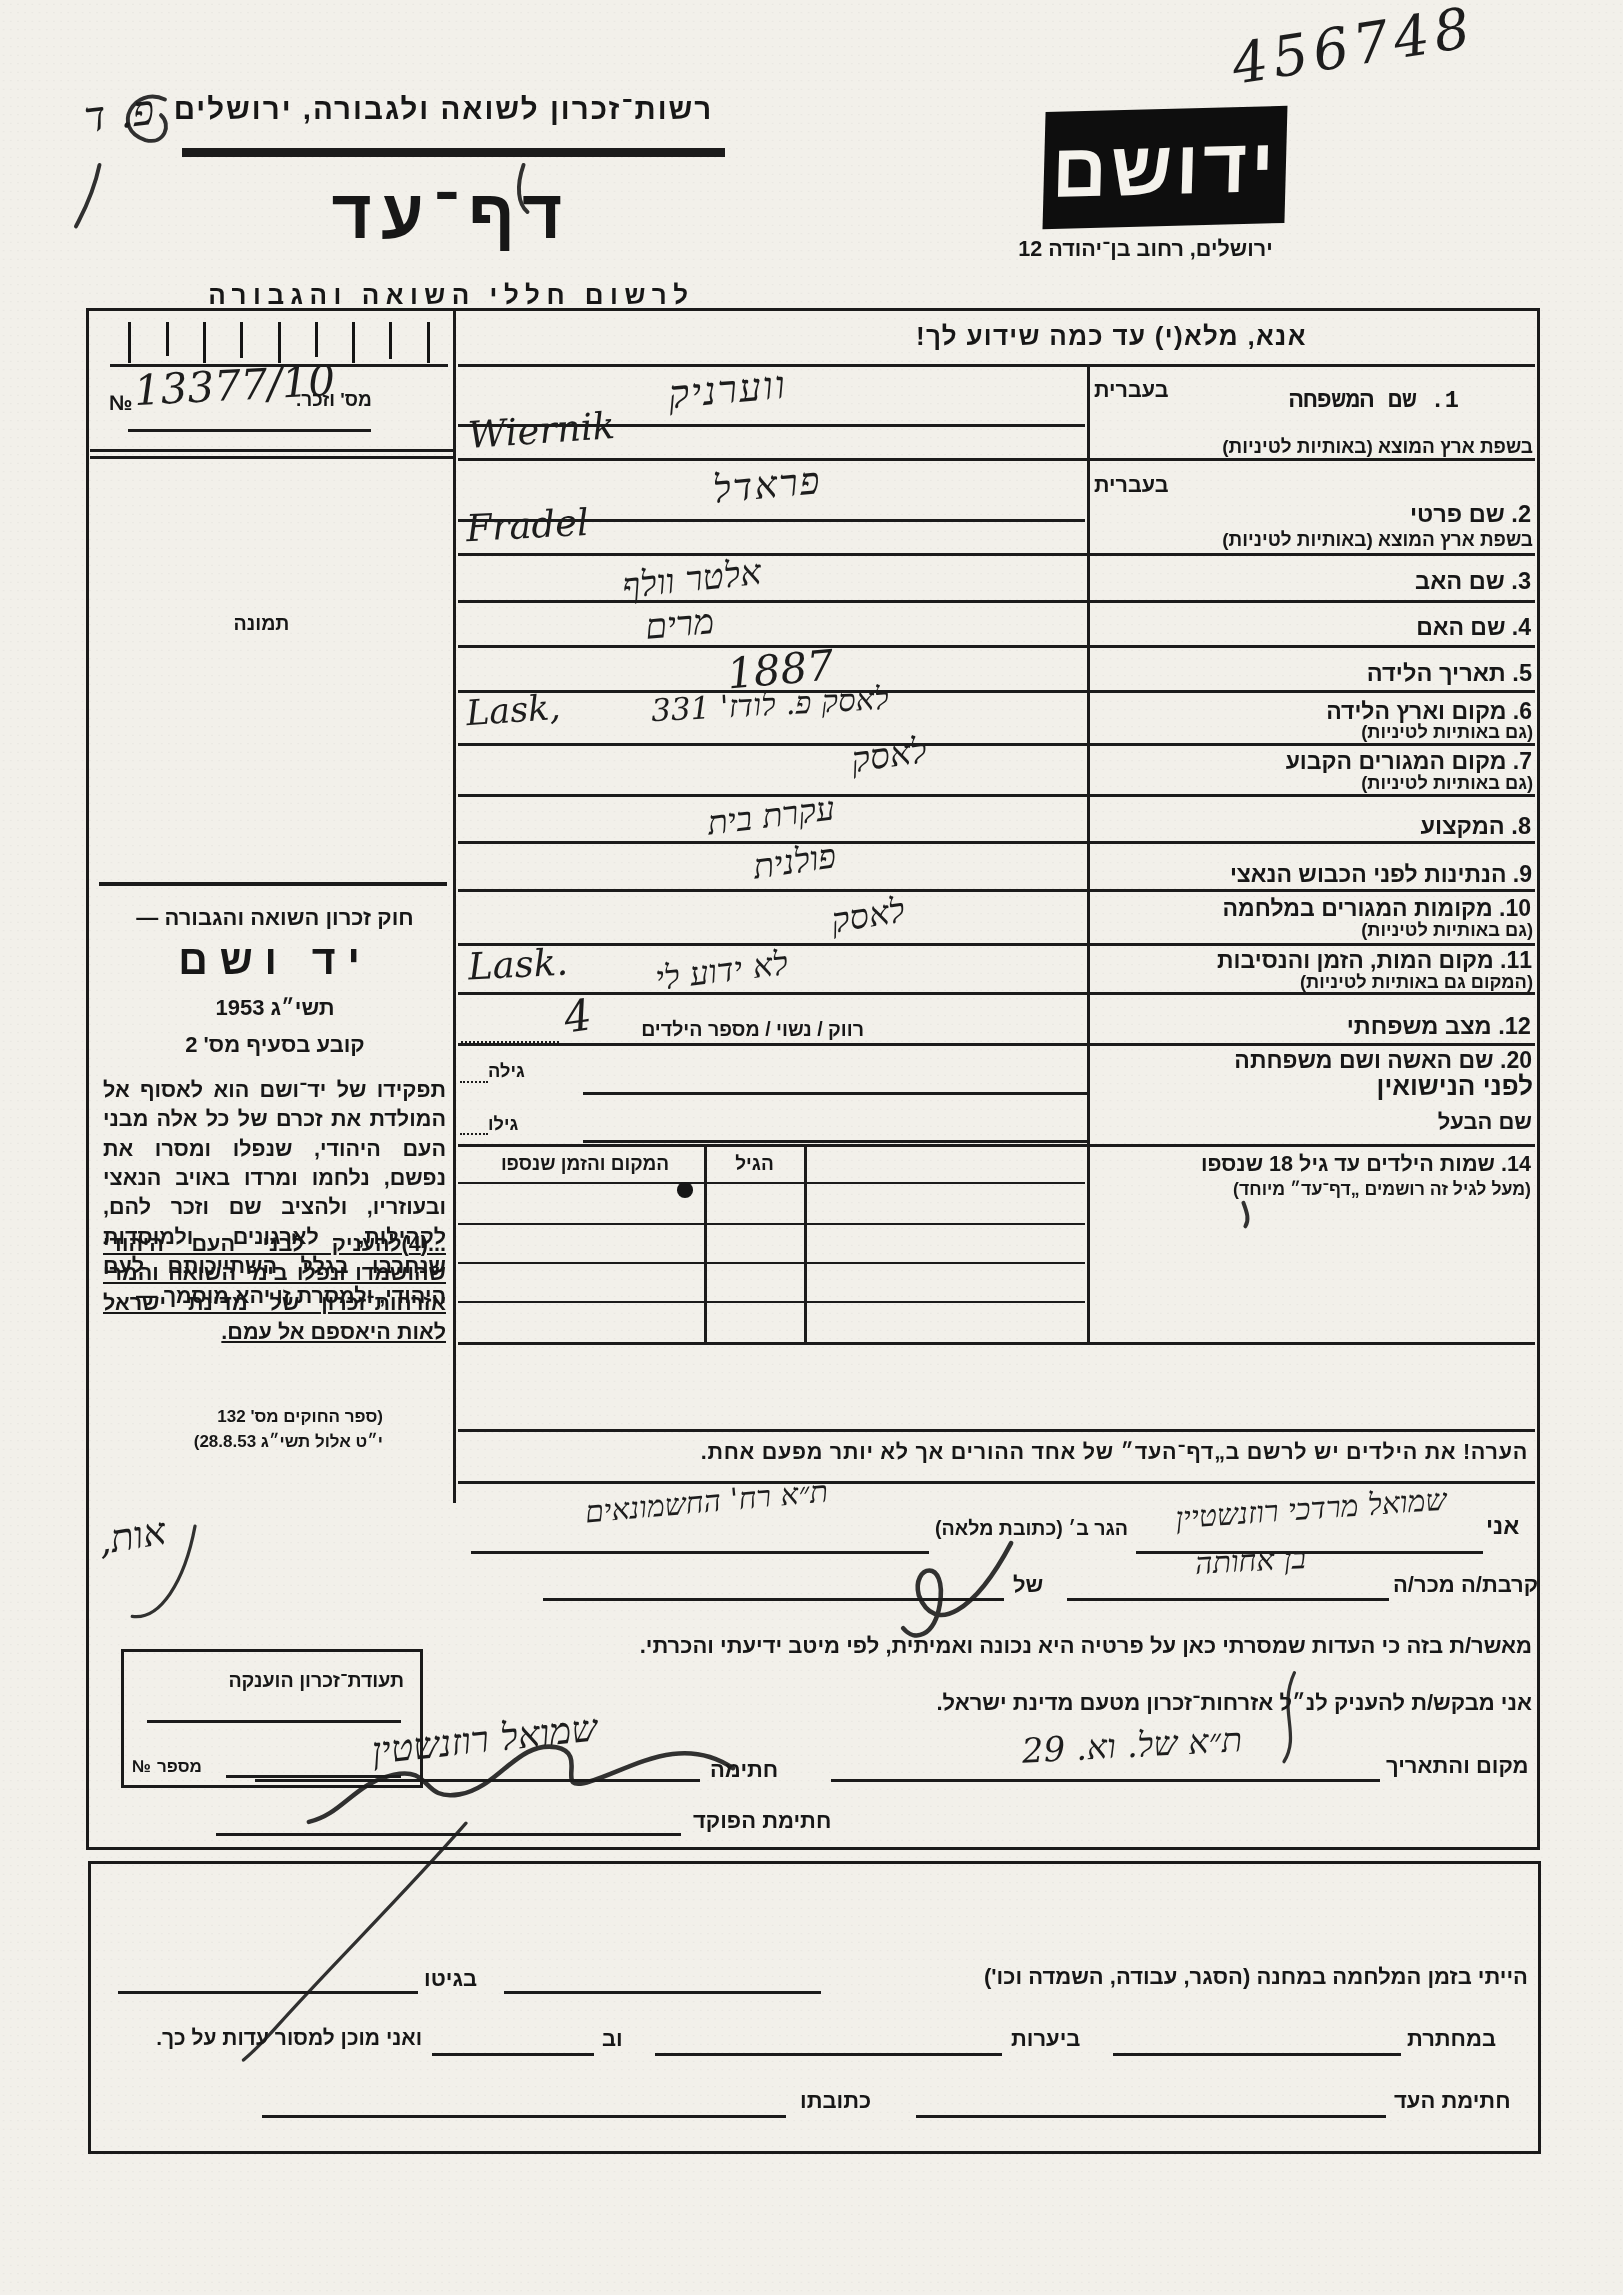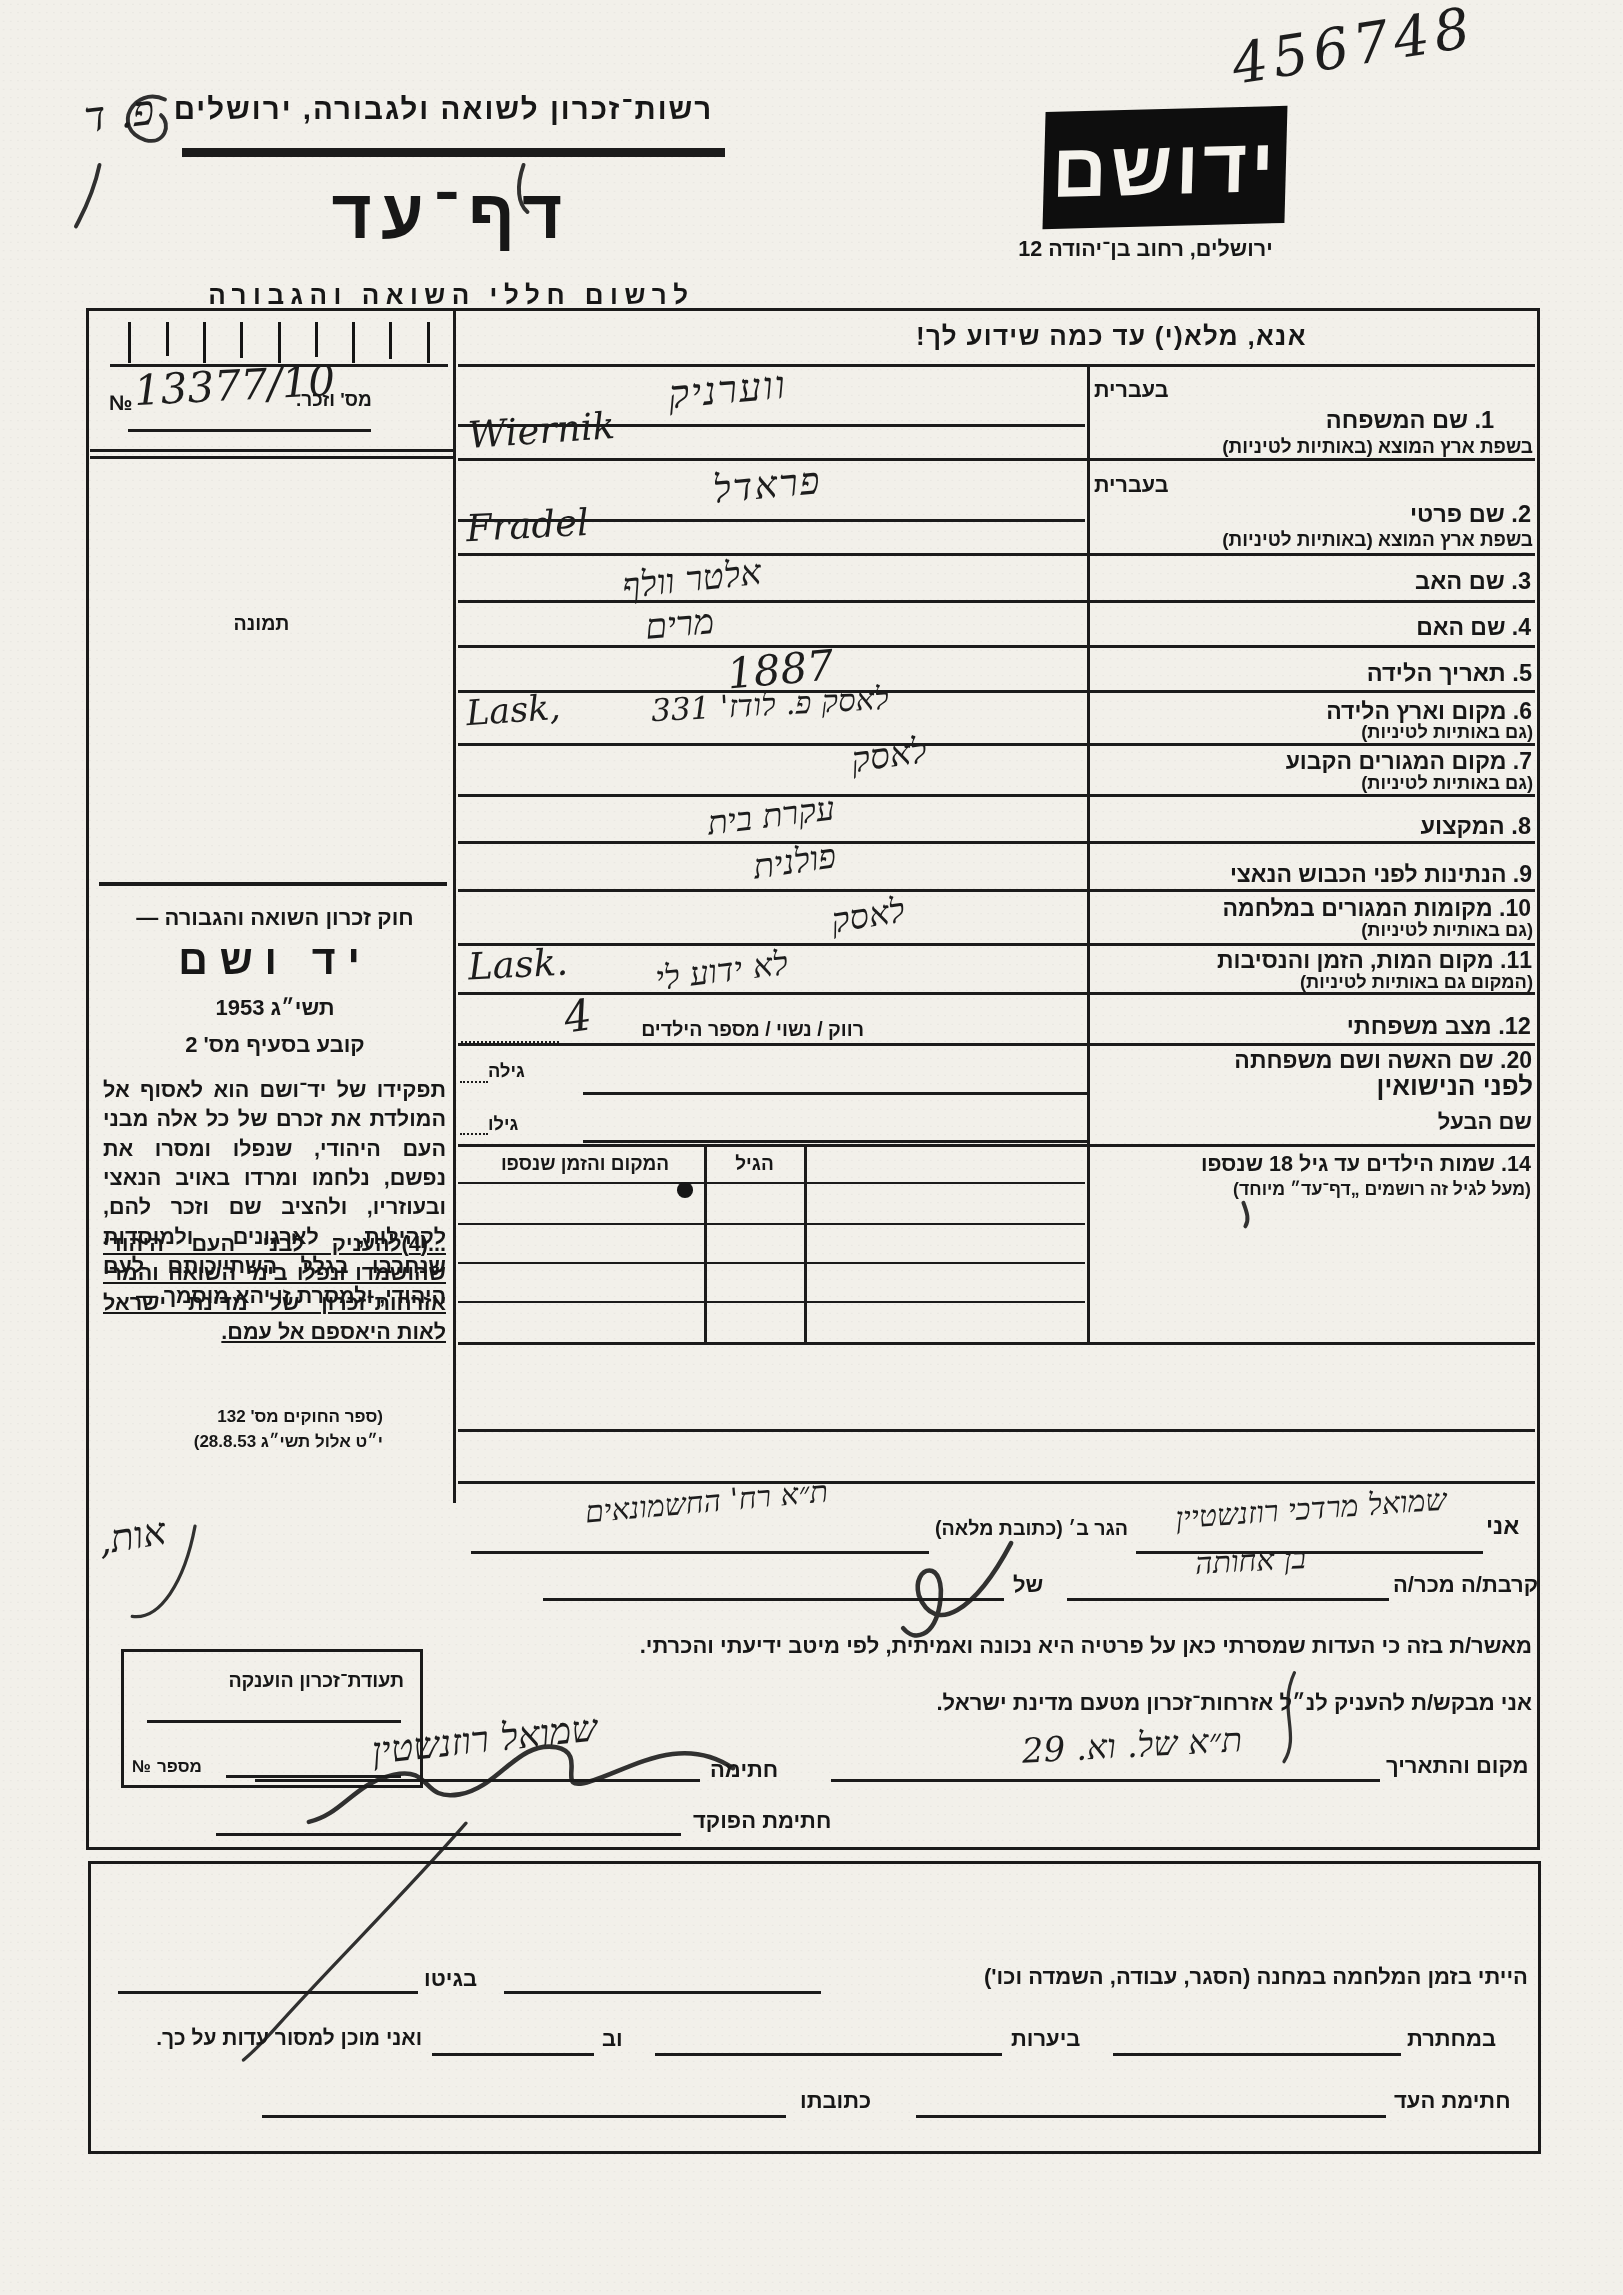--- a/index.html
+++ b/index.html
@@ -71,21 +71,21 @@
   <div class="t" style="left:105px;top:905px;width:340px;text-align:center;font-size:22px;">חוק זכרון השואה והגבורה —</div>
   <div class="t" style="left:105px;top:937px;width:340px;text-align:center;font-size:41px;letter-spacing:11.8px;">יד ושם</div>
   <div class="t" style="left:105px;top:995px;width:340px;text-align:center;font-size:22px;">תשי״ג 1953</div>
   <div class="t" style="left:105px;top:1032px;width:340px;text-align:center;font-size:22px;">קובע בסעיף מס' 2</div>
   <div class="t" style="left:103px;top:1075px;width:343px;text-align:justify;font-size:21.6px;line-height:1.36;">תפקידו של יד־ושם הוא לאסוף אל המולדת את זכרם של כל אלה מבני העם היהודי, שנפלו ומסרו את נפשם, נלחמו ומרדו באויב הנאצי ובעוזריו, ולהציב שם וזכר להם, לקהילות, לארגונים ולמוסדות שנחרבו בגלל השתייכותם לעם היהודי, ולמסרת זו יהא מוסמך —</div>
   <div class="t" style="left:103px;top:1406px;width:343px;text-align:justify;font-size:21.6px;line-height:1.36;transform:translateY(-177px);text-decoration:underline;">...(4)להעניק לבני העם היהודי שהושמדו ונפלו בימי השואה והמרי אזרחות־זכרון של מדינת ישראל לאות היאספם אל עמם.</div>
   <div class="t" style="left:108px;top:1407px;width:275px;text-align:right;font-size:17px;">(ספר החוקים מס' 132</div>
   <div class="t" style="left:108px;top:1432px;width:275px;text-align:right;font-size:17px;">י״ט אלול תשי״ג 28.8.53)</div>
 
   <div class="t" style="left:1094px;top:378px;font-size:21.6px;">בעברית</div>
-  <div class="t" style="left:1289px;top:407px;width:242px;text-align:center;font-size:23.6px;">1. שם המשפחה</div>
+  <div class="t" style="left:1289px;top:387px;width:242px;text-align:left;font-size:23.6px;font-family:Liberation Mono, monospace;">1. שם המשפחה</div>
   <div class="t" style="left:1093px;top:436px;width:440px;text-align:right;font-size:19px;">בשפת ארץ המוצא (באותיות לטיניות)</div>
   <div class="hw" style="left:668px;top:370px;font-size:39px;transform:rotate(-5deg);letter-spacing:2px;">ווערניק</div>
   <div class="rule" style="left:458px;top:424px;width:627px;height:2.6px;"></div>
   <div class="hw" style="left:468px;top:412px;font-size:37px;transform:rotate(-4deg);direction:ltr;">Wiernik</div>
   <div class="rule" style="left:458px;top:458px;width:1077px;height:3.3px;"></div>
 
   <div class="t" style="left:1094px;top:473px;font-size:21.6px;">בעברית</div>
   <div class="t" style="left:1289px;top:501px;width:242px;text-align:right;font-size:23.6px;">2. שם פרטי</div>
   <div class="t" style="left:1093px;top:529px;width:440px;text-align:right;font-size:19px;">בשפת ארץ המוצא (באותיות לטיניות)</div>
   <div class="hw" style="left:713px;top:466px;font-size:38px;transform:rotate(-5deg);letter-spacing:2px;">פראדל</div>
@@ -159,20 +159,21 @@
   <div class="rule" style="left:704px;top:1144px;width:2.6px;height:198px;"></div>
   <div class="rule" style="left:804px;top:1144px;width:2.6px;height:198px;"></div>
   <div class="rule" style="left:458px;top:1182px;width:627px;height:2px;"></div>
   <div class="rule" style="left:458px;top:1223px;width:627px;height:2px;"></div>
   <div class="rule" style="left:458px;top:1262px;width:627px;height:2px;"></div>
   <div class="rule" style="left:458px;top:1301px;width:627px;height:2px;"></div>
   <div class="rule" style="left:458px;top:1342px;width:1077px;height:3.3px;"></div>
   <div style="position:absolute;left:677px;top:1182px;width:15.7px;height:15.7px;border-radius:50%;background:#161616;"></div>
 
   <div class="rule" style="left:458px;top:1429px;width:1077px;height:3.3px;"></div>
+  <div class="t" style="left:471px;top:1440px;width:1057px;text-align:right;font-size:21.6px;letter-spacing:0.7px;">הערה!  את הילדים יש לרשם ב„דף־העד״ של אחד ההורים אך לא יותר מפעם אחת.</div>
   <div class="rule" style="left:458px;top:1481px;width:1077px;height:3.3px;"></div>
 
   <div class="t" style="left:1486px;top:1513px;font-size:23.6px;">אני</div>
   <div class="hw" style="left:1139px;top:1494px;width:344px;text-align:center;font-size:30px;transform:rotate(-4deg);">שמואל מרדכי רוזנשטיין</div>
   <div class="rule" style="left:1136px;top:1551px;width:347px;height:2.6px;"></div>
   <div class="t" style="left:935px;top:1517px;font-size:19.6px;">הגר ב׳ (כתובת מלאה)</div>
   <div class="hw" style="left:484px;top:1487px;width:445px;text-align:center;font-size:30px;transform:rotate(-5deg);">ת״א רח' החשמונאים</div>
   <div class="rule" style="left:471px;top:1551px;width:458px;height:2.6px;"></div>
   <div class="hw" style="left:98px;top:1517px;font-size:38px;transform:rotate(-9deg);">אות,</div>
 

